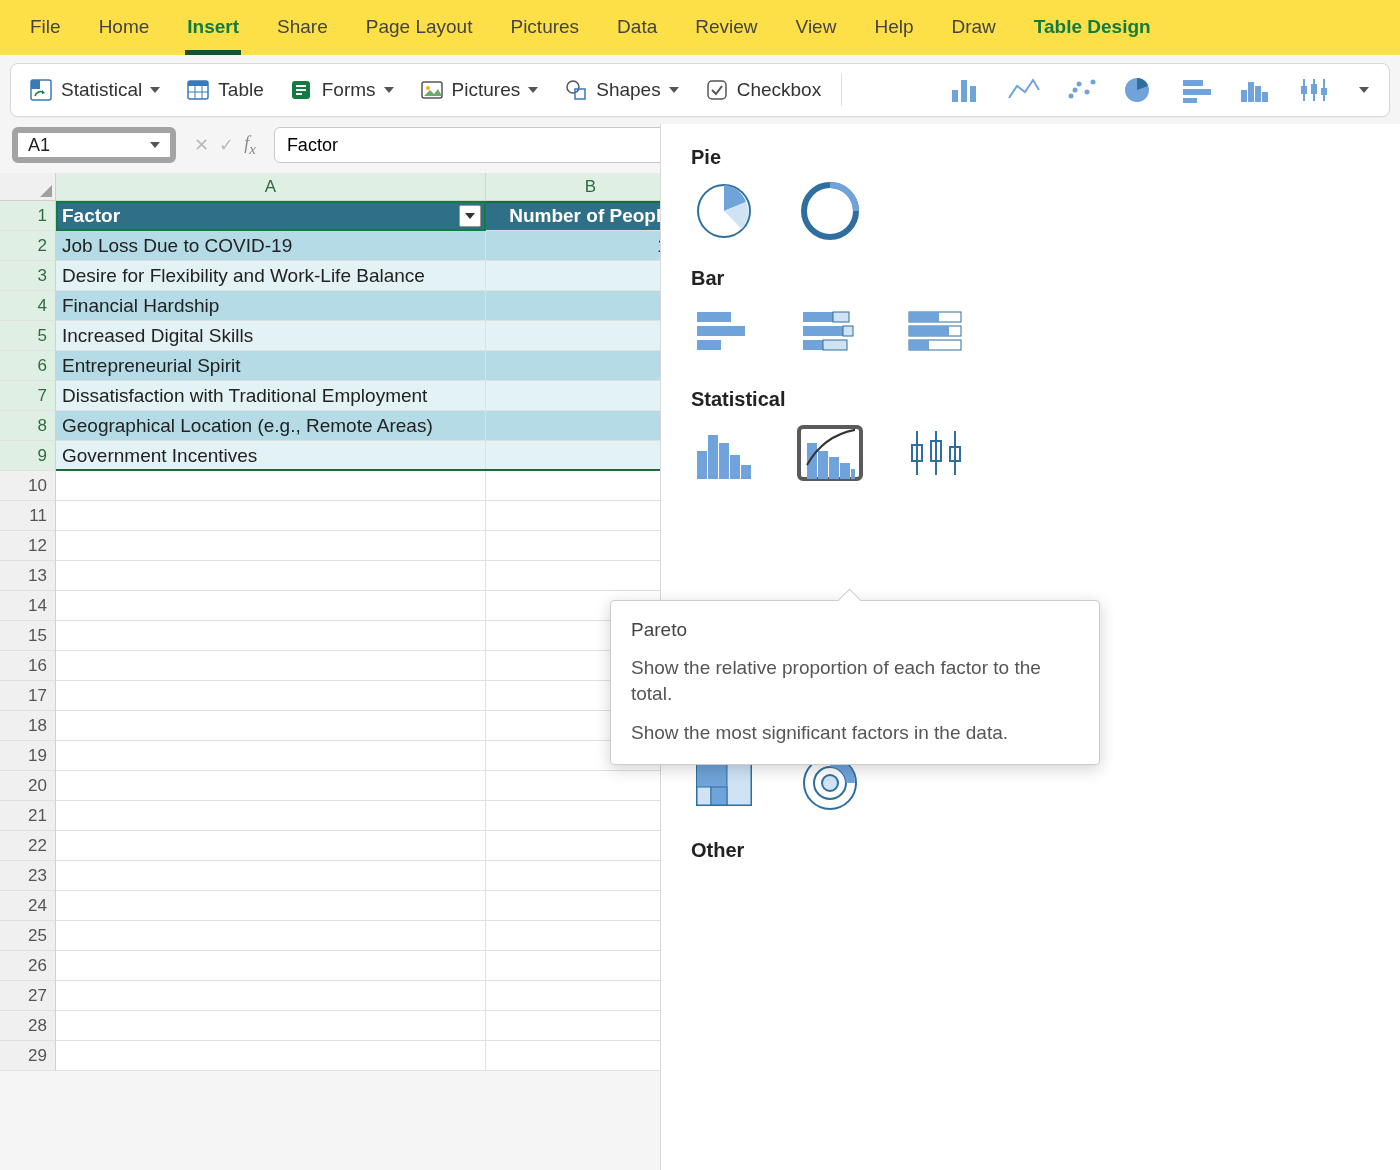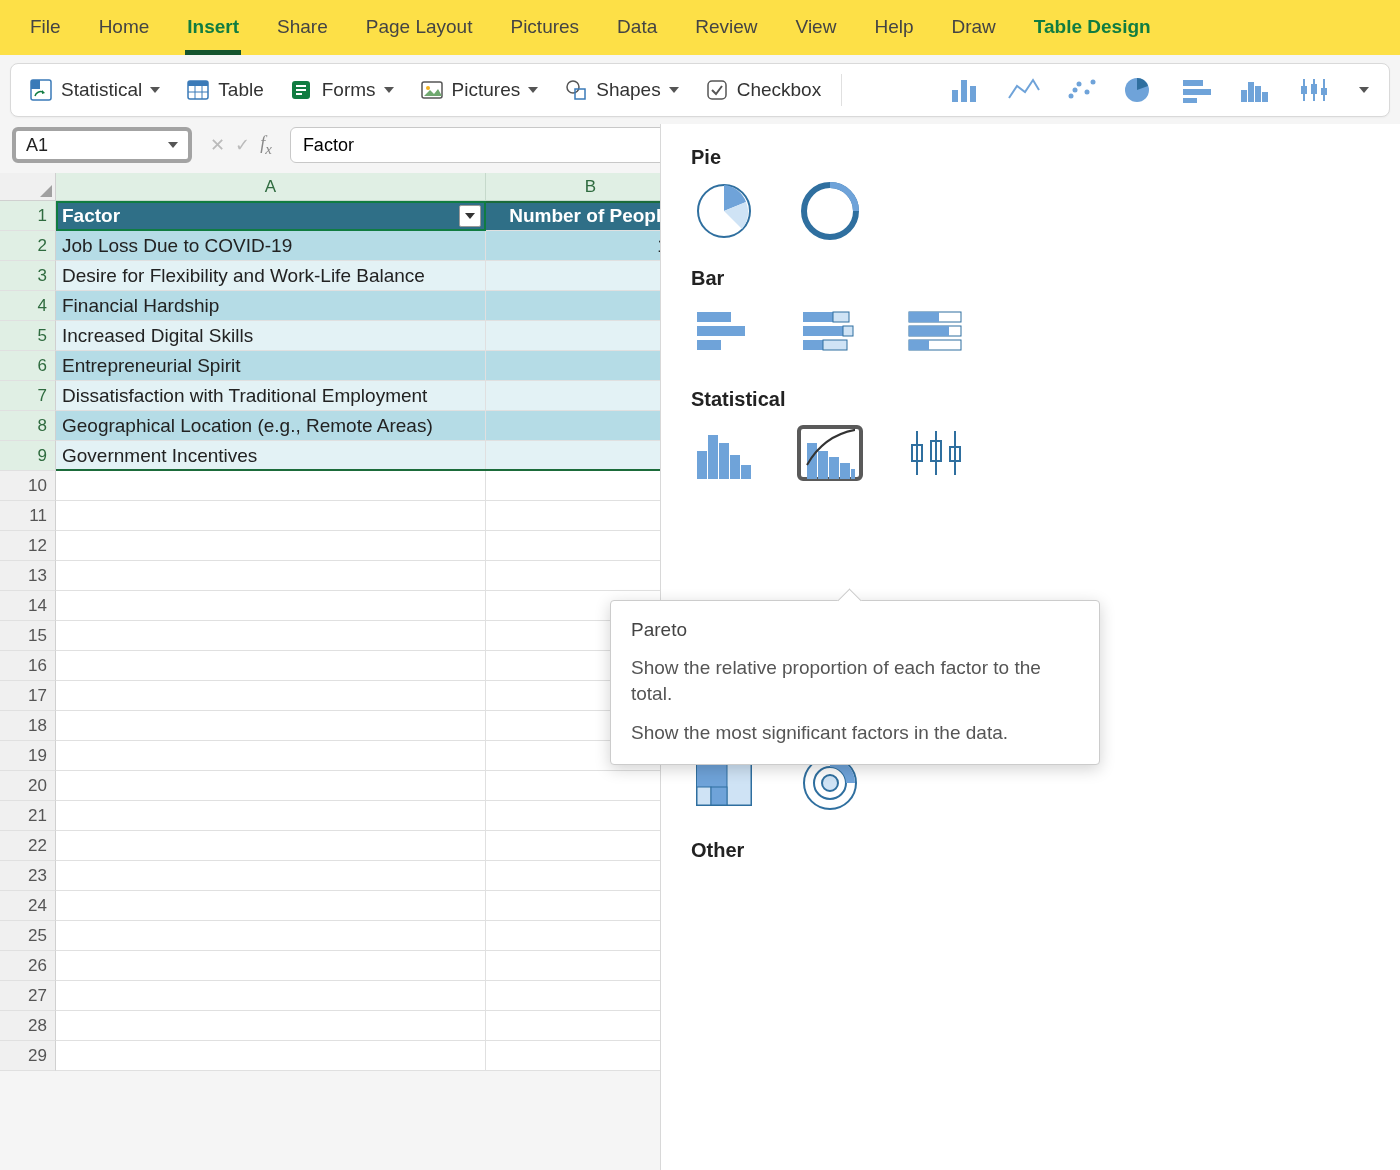--- a/index.html
+++ b/index.html
@@ -17,21 +17,21 @@
   .toolbar{background:#fff;border:1px solid #d9d9d9;border-radius:8px;padding:8px 8px;display:flex;align-items:center;gap:6px;font-size:19px;color:#333;box-shadow:0 1px 2px rgba(0,0,0,0.04);}
   .tbtn{display:flex;align-items:center;gap:8px;padding:6px 10px;border-radius:6px;cursor:pointer;}
   .ticon{width:24px;height:24px;display:inline-flex;align-items:center;justify-content:center;}
   .caret{width:0;height:0;border-left:5px solid transparent;border-right:5px solid transparent;border-top:6px solid #555;}
   .sep{width:1px;height:32px;background:#e0e0e0;margin:0 4px;}
   .chart-icons{display:flex;align-items:center;gap:24px;margin-left:auto;padding:0 12px;}
   .chart-icon{width:34px;height:28px;cursor:pointer;}
 
   
   .formulabar{display:flex;align-items:center;gap:8px;padding:10px 12px;}
-  .namebox{width:180px;height:36px;background:#fff;border:4px solid #a3a3a3;border-radius:6px;display:flex;align-items:center;padding:0 10px;font-size:18px;}
+  .namebox{width:164px;height:36px;background:#fff;border:6px solid #a3a3a3;border-radius:6px;display:flex;align-items:center;padding:0 10px;font-size:18px;}
   .namebox .caret{margin-left:auto;}
   .fxbox{display:flex;align-items:center;gap:10px;padding:0 10px;color:#888;}
   .fxbox span{font-family:"Times New Roman",serif;font-style:italic;font-size:18px;}
   .formula-input{flex:1;height:36px;background:#fff;border:1px solid #c8c8c8;border-radius:6px;padding:0 12px;font-size:18px;}
 
   
   .grid-area{position:relative;}
   .colheaders{display:flex;height:28px;background:#eaf4ec;}
   .rowhead-spacer{width:56px;background:#f0f0f0;border-right:1px solid #d0d0d0;border-bottom:1px solid #d0d0d0;position:relative;}
   .rowhead-spacer::after{content:"";position:absolute;right:3px;bottom:3px;width:0;height:0;border-style:solid;border-width:0 0 12px 12px;border-color:transparent transparent #a0a0a0 transparent;}

